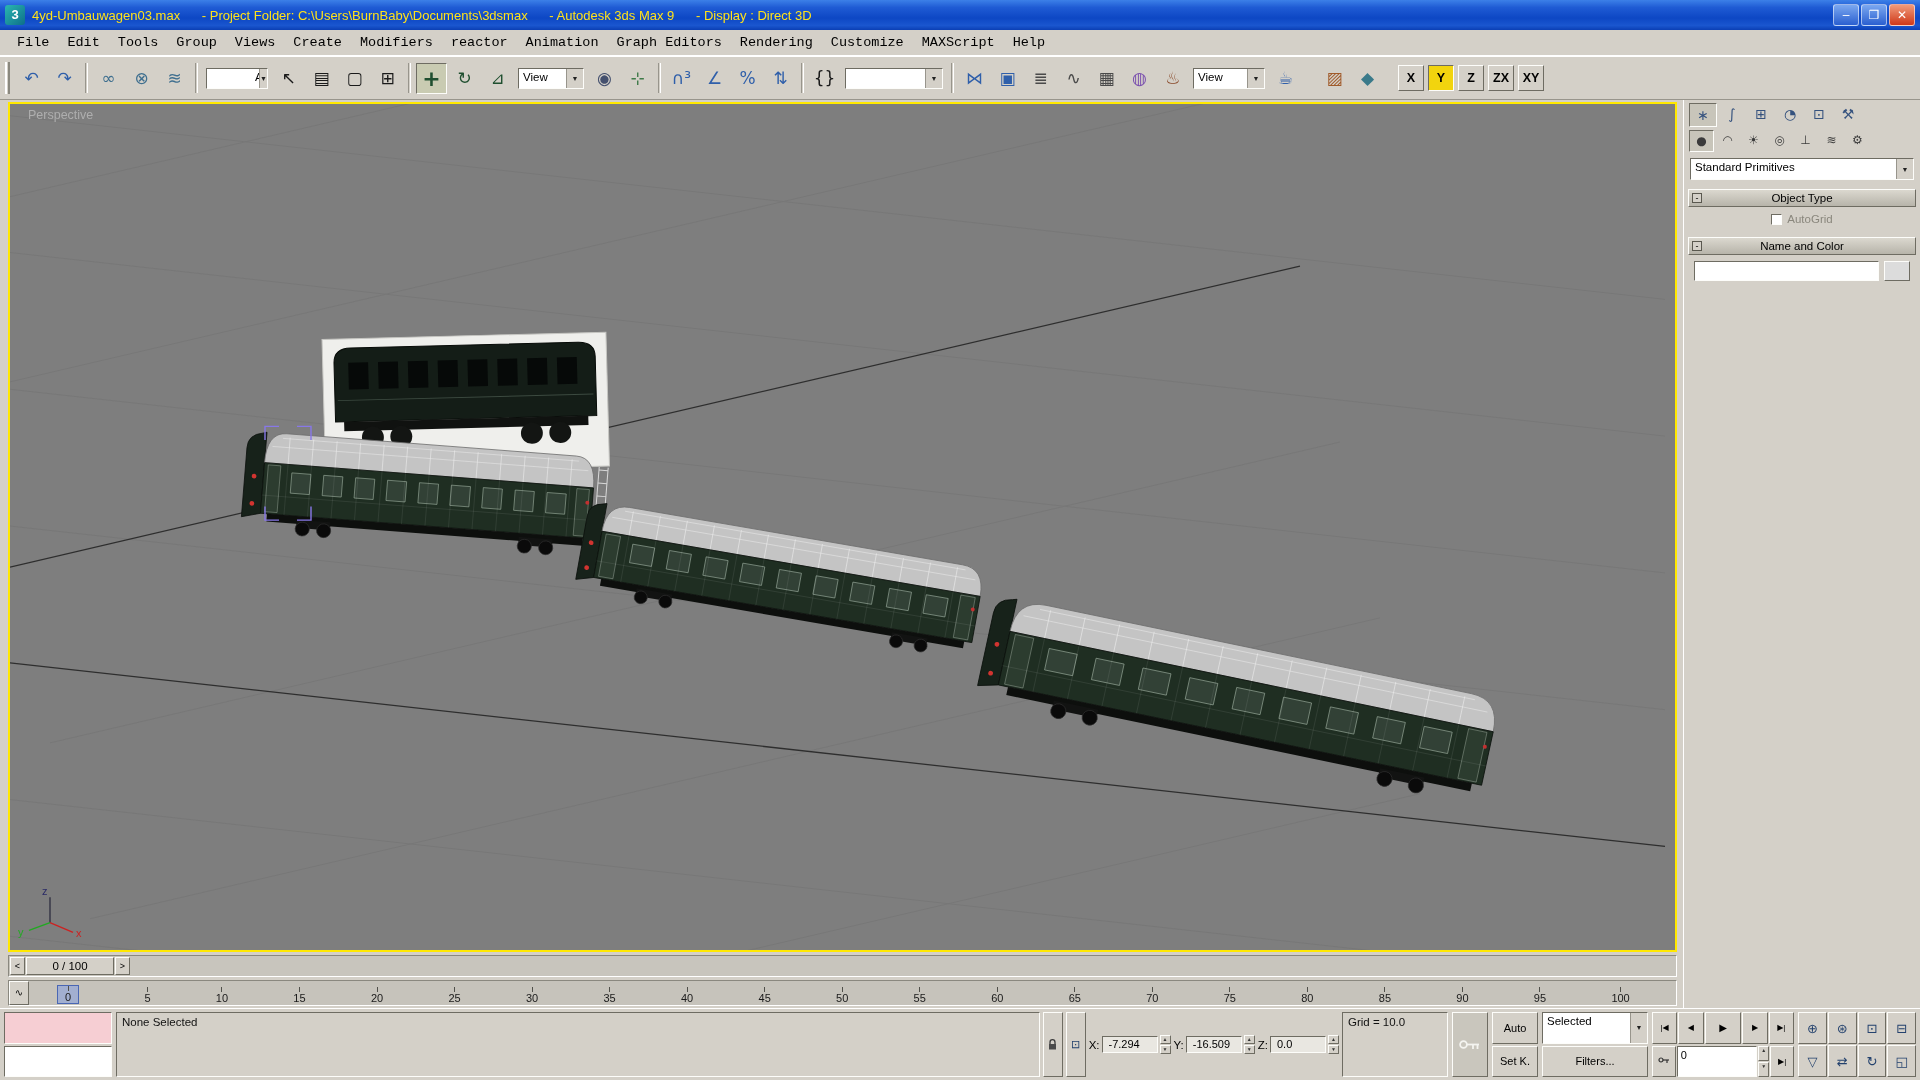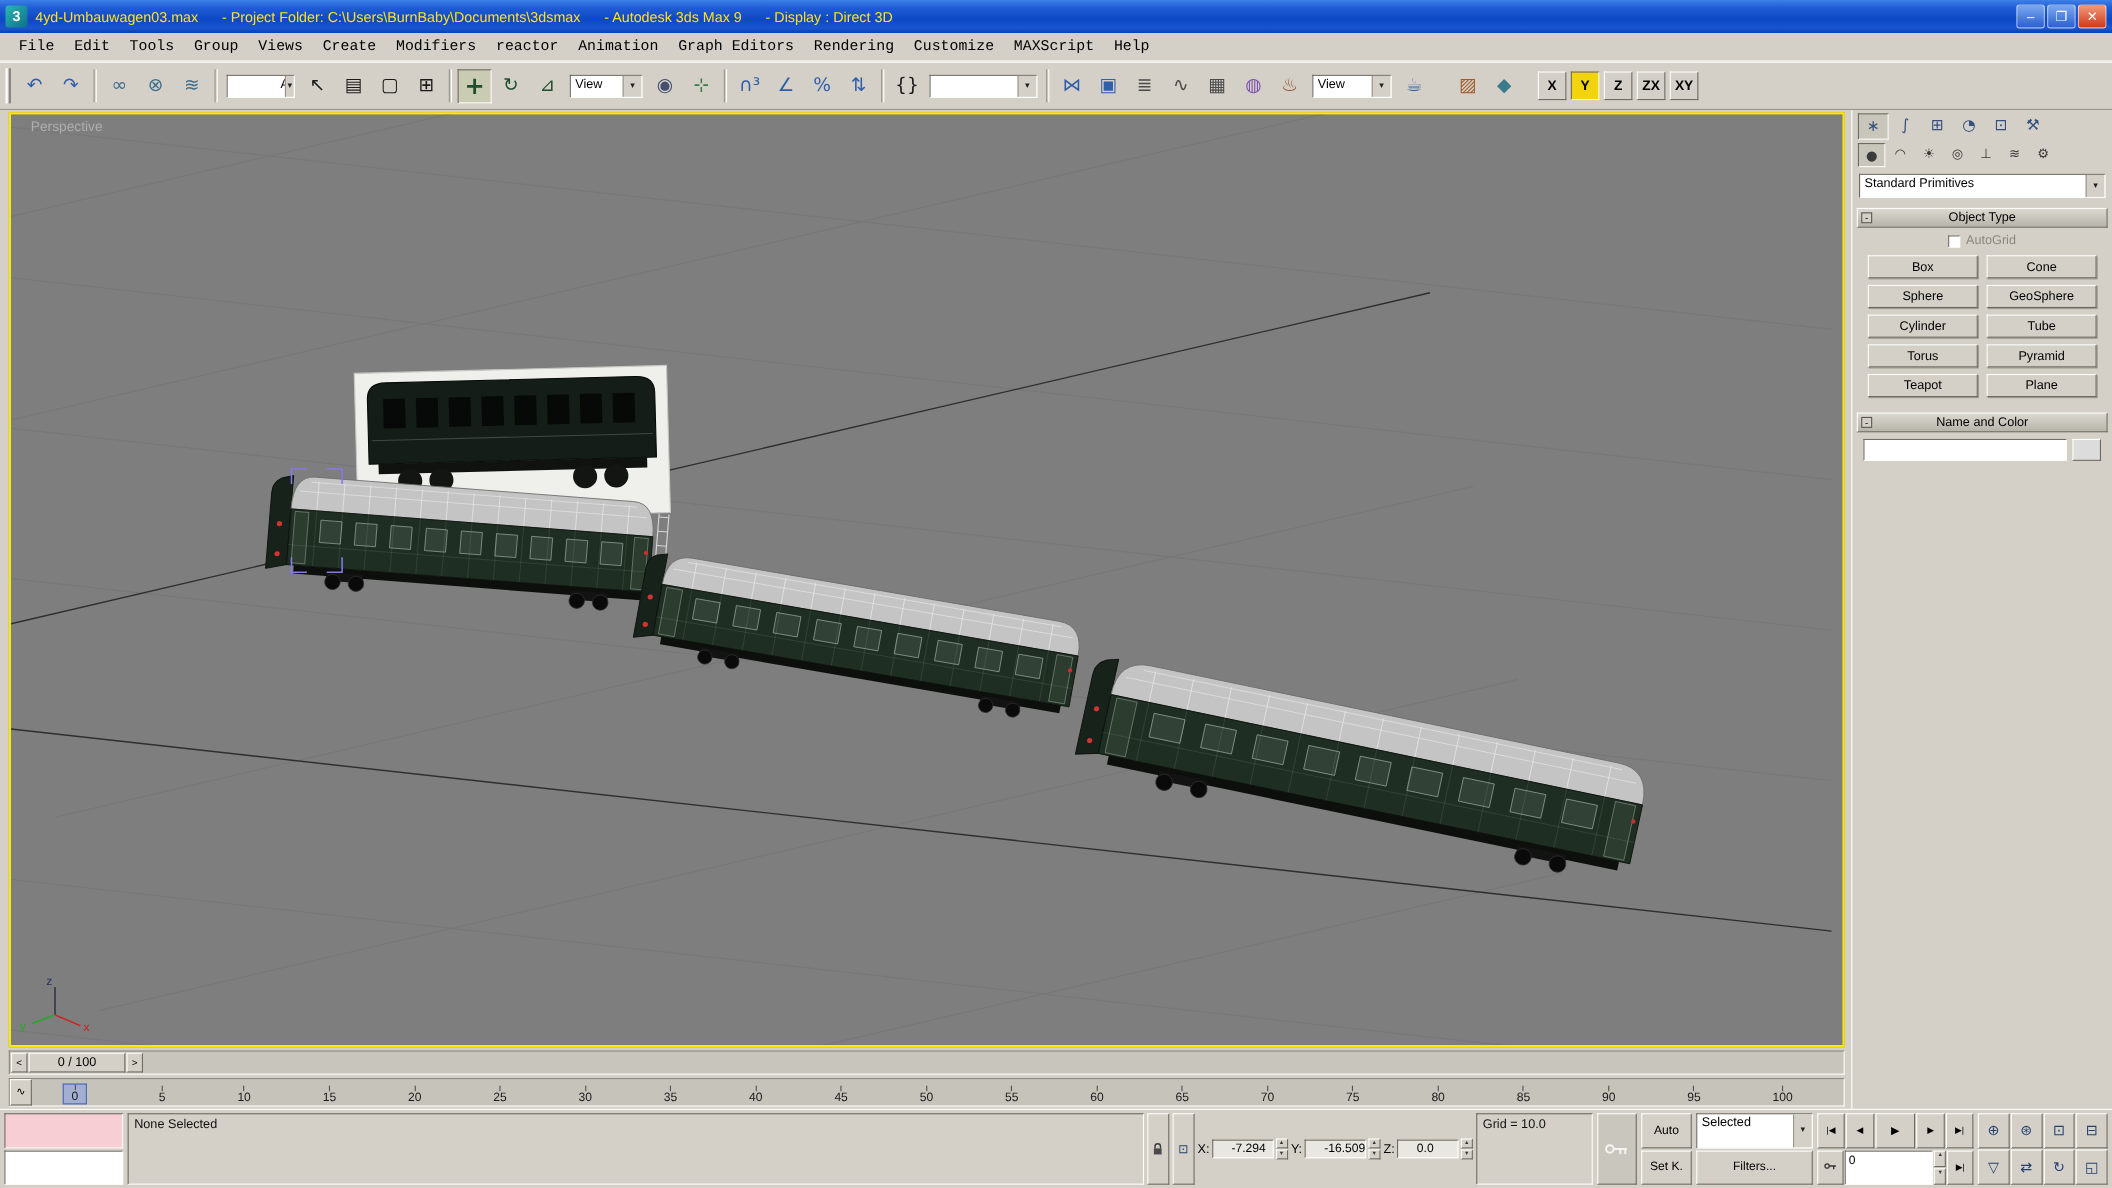--- a/index.html
+++ b/index.html
@@ -105,21 +105,21 @@
   .sb-listener { width:108px; flex:none; display:flex; flex-direction:column; gap:2px; }
   .ml-macro { flex:1; background:#f6ced3; }
   .ml-listener { flex:1; background:#fff; }
   .sb-main { flex:1; display:flex; flex-direction:column; gap:2px; min-width:0; }
   .sb-row { flex:1; display:flex; align-items:stretch; gap:3px; }
   .sb-field { font-size:11.5px; padding:3px 5px 0 5px; color:#111; white-space:nowrap; overflow:hidden; }
   .sel,.prompt { flex:1; }
   .gridf,.timetag { width:106px; flex:none; }
   .sb-ico { width:20px; flex:none; display:flex; align-items:center; justify-content:center; }
   .coord { display:flex; align-items:center; gap:2px; font-size:11.5px; flex:none; }
-  .cf { width:56px; height:17px; background:#e9e7e1; padding:1px 17px; font-size:11px; }
+  .cf { width:56px; height:17px; background:#e9e7e1; padding:1px 6px; font-size:11px; }
   .spin { width:11px; display:flex; flex-direction:column; gap:1px; }
   .spin span { flex:1; font-size:5px; line-height:7px; text-align:center; color:#333; }
   .keybtn { width:36px; flex:none; display:flex; align-items:center; justify-content:center; background:#c9c6bd; }
   .sb-col { width:46px; flex:none; display:flex; flex-direction:column; gap:2px; }
   .sb-col.wide { width:106px; }
   .sb-btn { flex:1; font-size:11px; background:#d4d0c8; cursor:default; padding:0;
     border:1px solid; border-color:#fdfdfa #6e6c62 #6e6c62 #fdfdfa; font-family:"Liberation Sans", sans-serif; }
   .anim { width:142px; }
   .anim-row { flex:1; display:flex; gap:1px; align-items:stretch; }
   .sb-ibtn { flex:1; font-size:8px; padding:0; background:#d4d0c8; cursor:default;
@@ -584,32 +584,20 @@
 
       <div class="rollout">
         <div class="rollout-h">
           <span class="ro-min">-</span>
           <span>Object Type</span>
         </div>
         <div class="autogrid">
           <span class="cb"></span>
           <span class="ag-label">AutoGrid</span>
         </div>
-        <div class="objbtns" id="objbtns">
-            <button class="objbtn">Box</button>
-            <button class="objbtn">Cone</button>
-            <button class="objbtn">Sphere</button>
-            <button class="objbtn">GeoSphere</button>
-            <button class="objbtn">Cylinder</button>
-            <button class="objbtn">Tube</button>
-            <button class="objbtn">Torus</button>
-            <button class="objbtn">Pyramid</button>
-            <button class="objbtn">Teapot</button>
-            <button class="objbtn">Plane</button>
-          </div>
       </div>
 
       <div class="rollout">
         <div class="rollout-h">
           <span class="ro-min">-</span>
           <span>Name and Color</span>
         </div>
         <div class="namecolor">
           <input class="namefield" value="" style="">
           <span class="swatch"></span>

